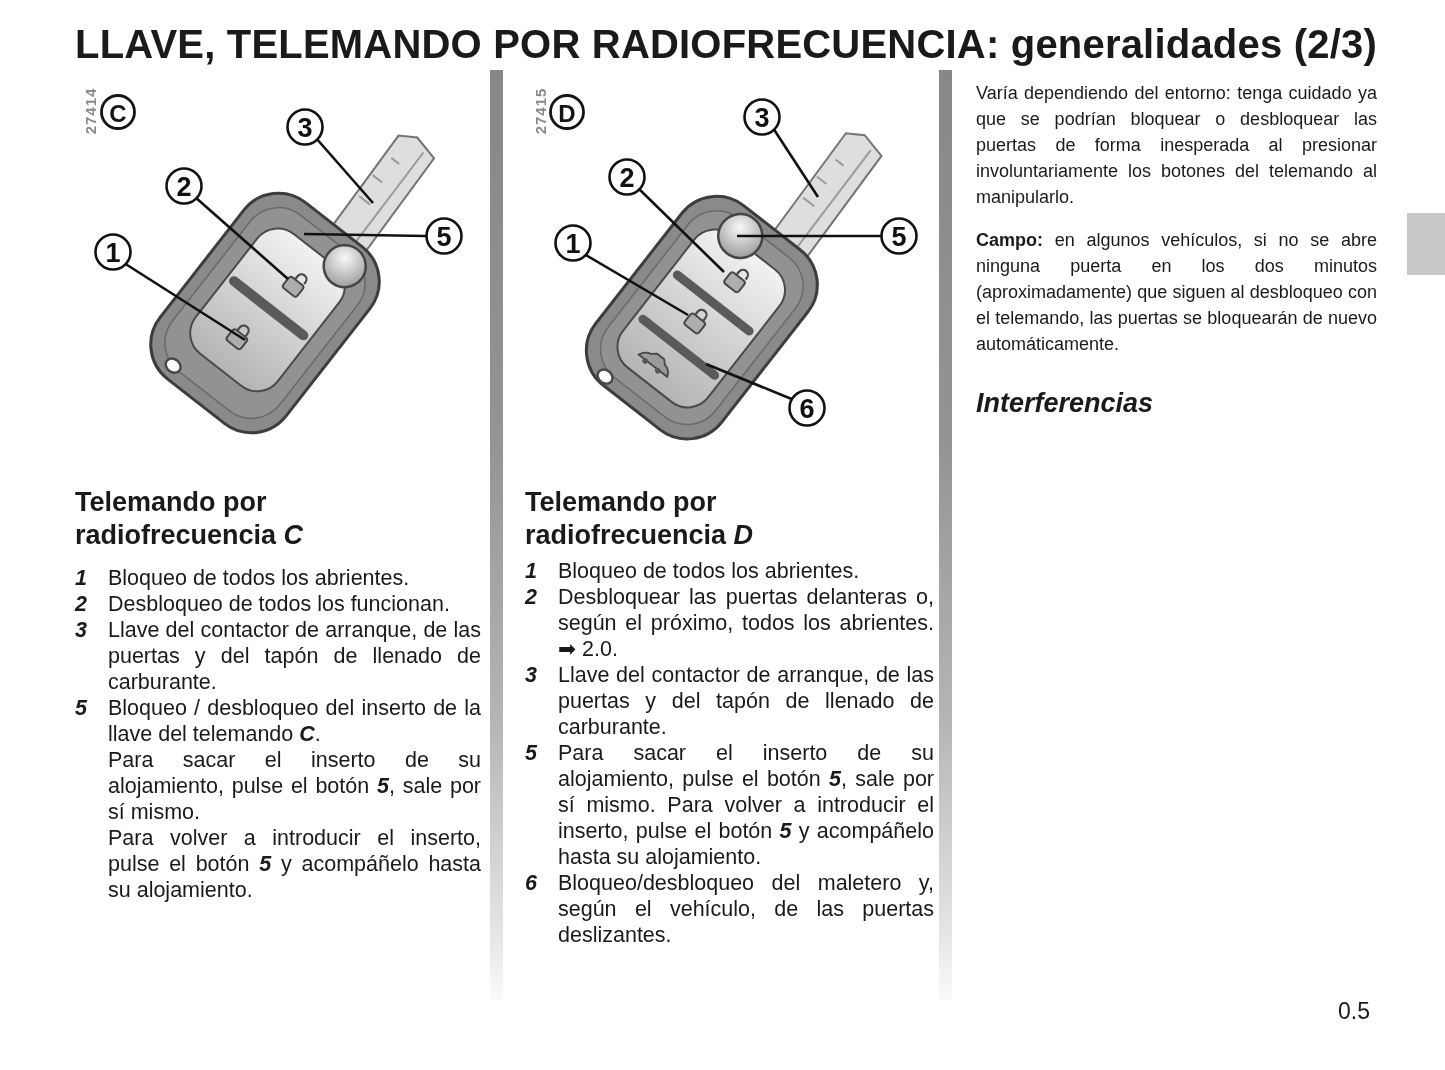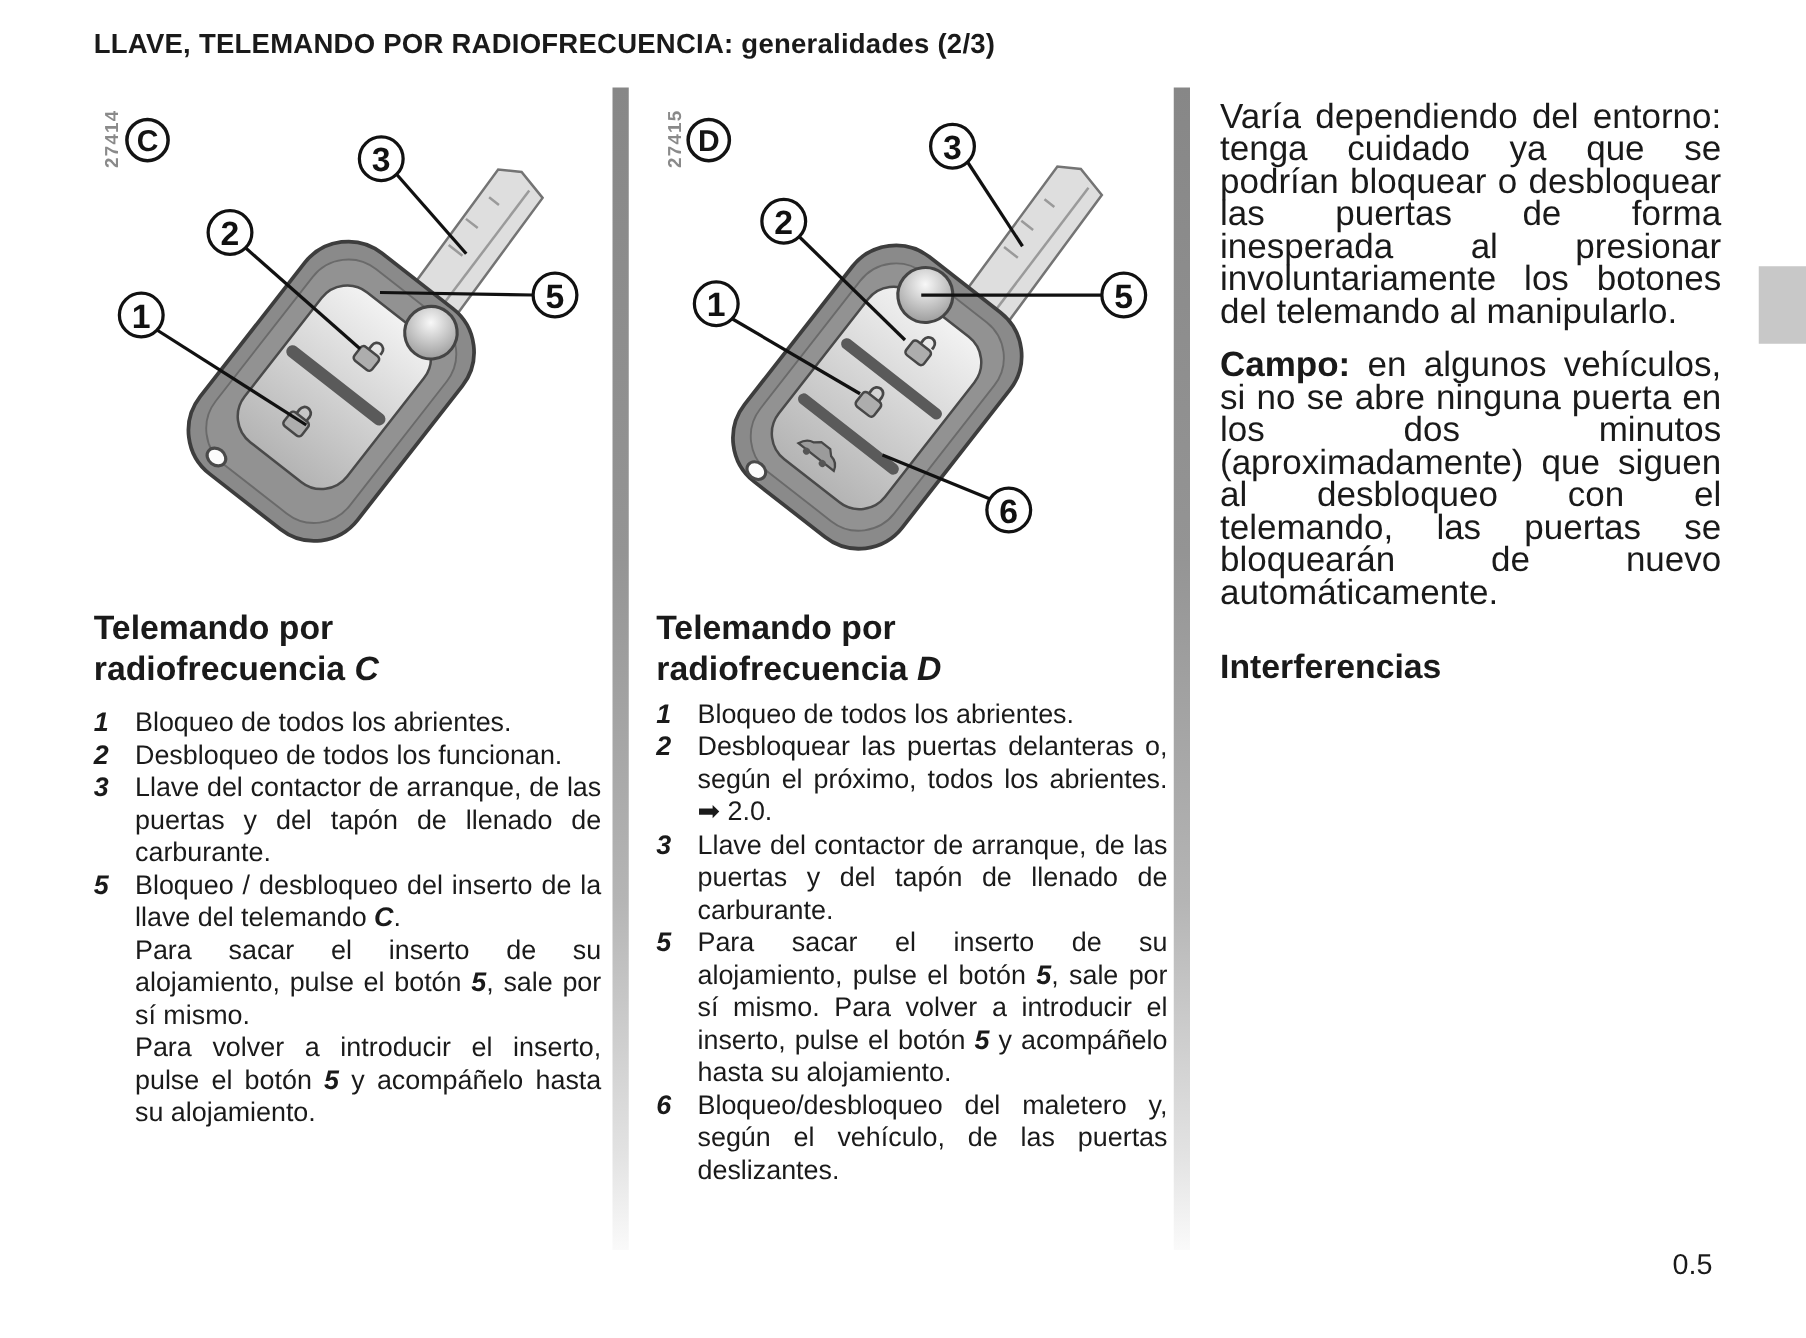--- a/index.html
+++ b/index.html
@@ -1,37 +1,37 @@
 <!DOCTYPE html>
 <html lang="es"><head>
 <meta charset="utf-8">
 <style>
   html,body{margin:0;padding:0;background:#ffffff;}
   .page{position:relative;width:1445px;height:1070px;background:#ffffff;overflow:hidden;
         font-family:"Liberation Sans","DejaVu Sans",sans-serif;color:#1a1a1a;}
-  .title{position:absolute;left:75px;top:22px;font-size:22px;font-weight:bold;white-space:nowrap;letter-spacing:.2px;}
+  .title{position:absolute;left:75px;top:22px;font-size:40px;font-weight:bold;white-space:nowrap;letter-spacing:.2px;}
   .divider{position:absolute;top:70px;width:13px;height:930px;
            background:linear-gradient(to bottom,#878787 0%,#949494 40%,#b5b5b5 70%,#e3e3e3 92%,#fafafa 100%);}
   #divider-1{left:490px;} #divider-2{left:939px;}
   .side-tab{position:absolute;left:1407px;top:213px;width:38px;height:62px;background:#c8c8c8;}
   .fig{position:absolute;}
   #fig-c{left:60px;top:75px;width:420px;height:385px;}
   #fig-d{left:510px;top:75px;width:440px;height:385px;}
   .textcol{position:absolute;}
   #col-c{left:75px;top:486px;width:406px;}
   #col-d{left:525px;top:486px;width:409px;}
   #col-r{left:976px;top:80px;width:401px;}
   h2.sec{font-size:27px;line-height:33px;font-weight:bold;margin:0 0 13px 0;white-space:pre-line;}
   #col-d h2.sec{margin-bottom:6px;}
   #col-r h2.sec{line-height:32px;margin-bottom:15px;}
   .li{display:flex;font-size:21.5px;line-height:26px;}
   .li .num{flex:0 0 33px;font-weight:bold;font-style:italic;}
   .li .txt{flex:1;text-align:justify;white-space:pre-line;hyphens:auto;}
-  p.body{font-size:28px;line-height:26px;text-align:justify;margin:0 0 17px 0;white-space:pre-line;hyphens:auto;}
-  #sec-interferencias{margin-top:30px;}
+  p.body{font-size:18px;line-height:26px;text-align:justify;margin:0 0 17px 0;white-space:pre-line;hyphens:auto;}
+  #sec-interferencias{margin-top:30px;font-style:italic;}
   .bi{font-weight:bold;font-style:italic;}
   .b{font-weight:bold;}
   .it{font-style:italic;}
   .arrow{font-family:"DejaVu Sans",sans-serif;}
   .pagenum{position:absolute;left:1338px;top:998px;font-size:23px;}
   
   .cl-line{stroke:#111;stroke-width:2.6;fill:none;}
   .cl-circle{fill:#fff;stroke:#111;stroke-width:2.6;}
   .cl-num{font-size:27px;font-weight:bold;fill:#111;text-anchor:middle;dominant-baseline:central;}
   .photo-id{font-size:15px;font-weight:bold;fill:#8a8a8a;text-anchor:middle;dominant-baseline:central;letter-spacing:1px;}

